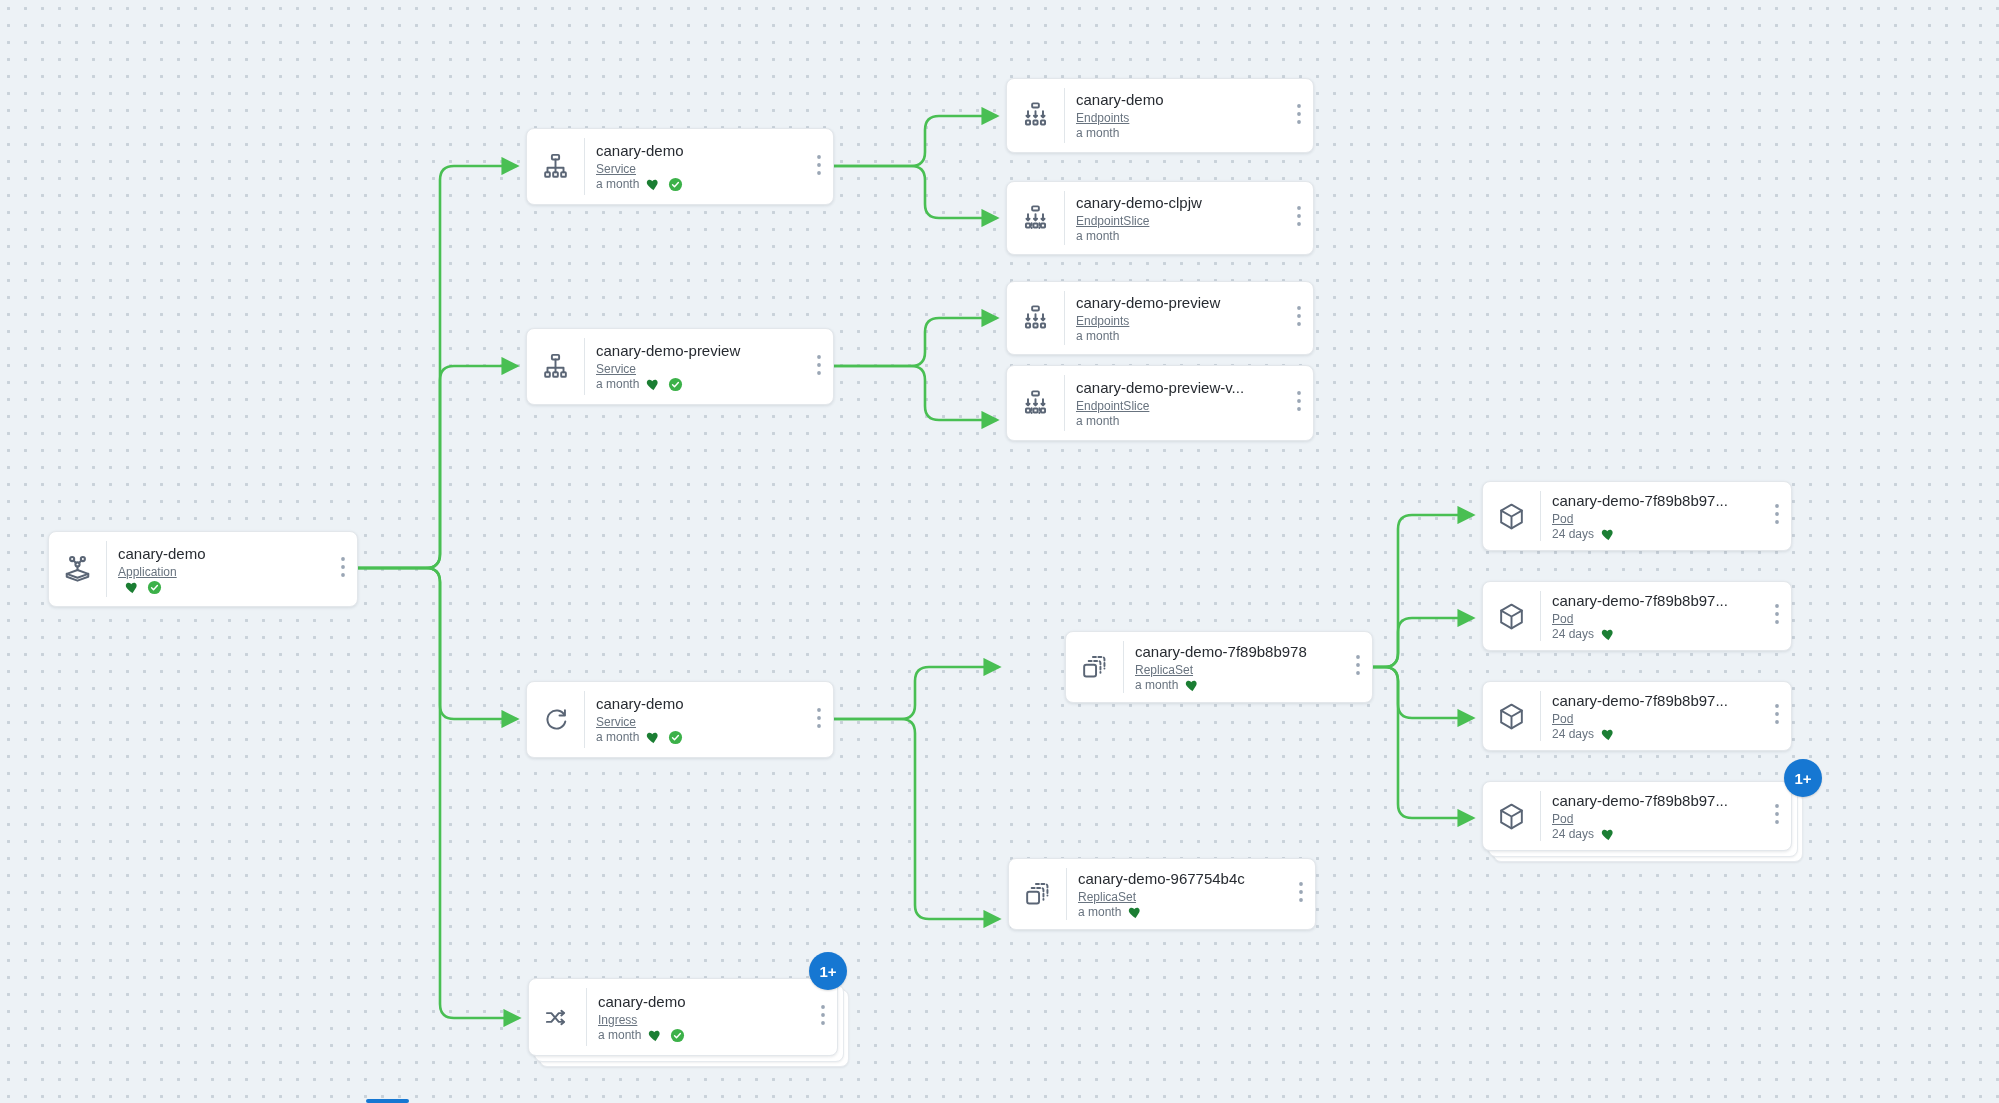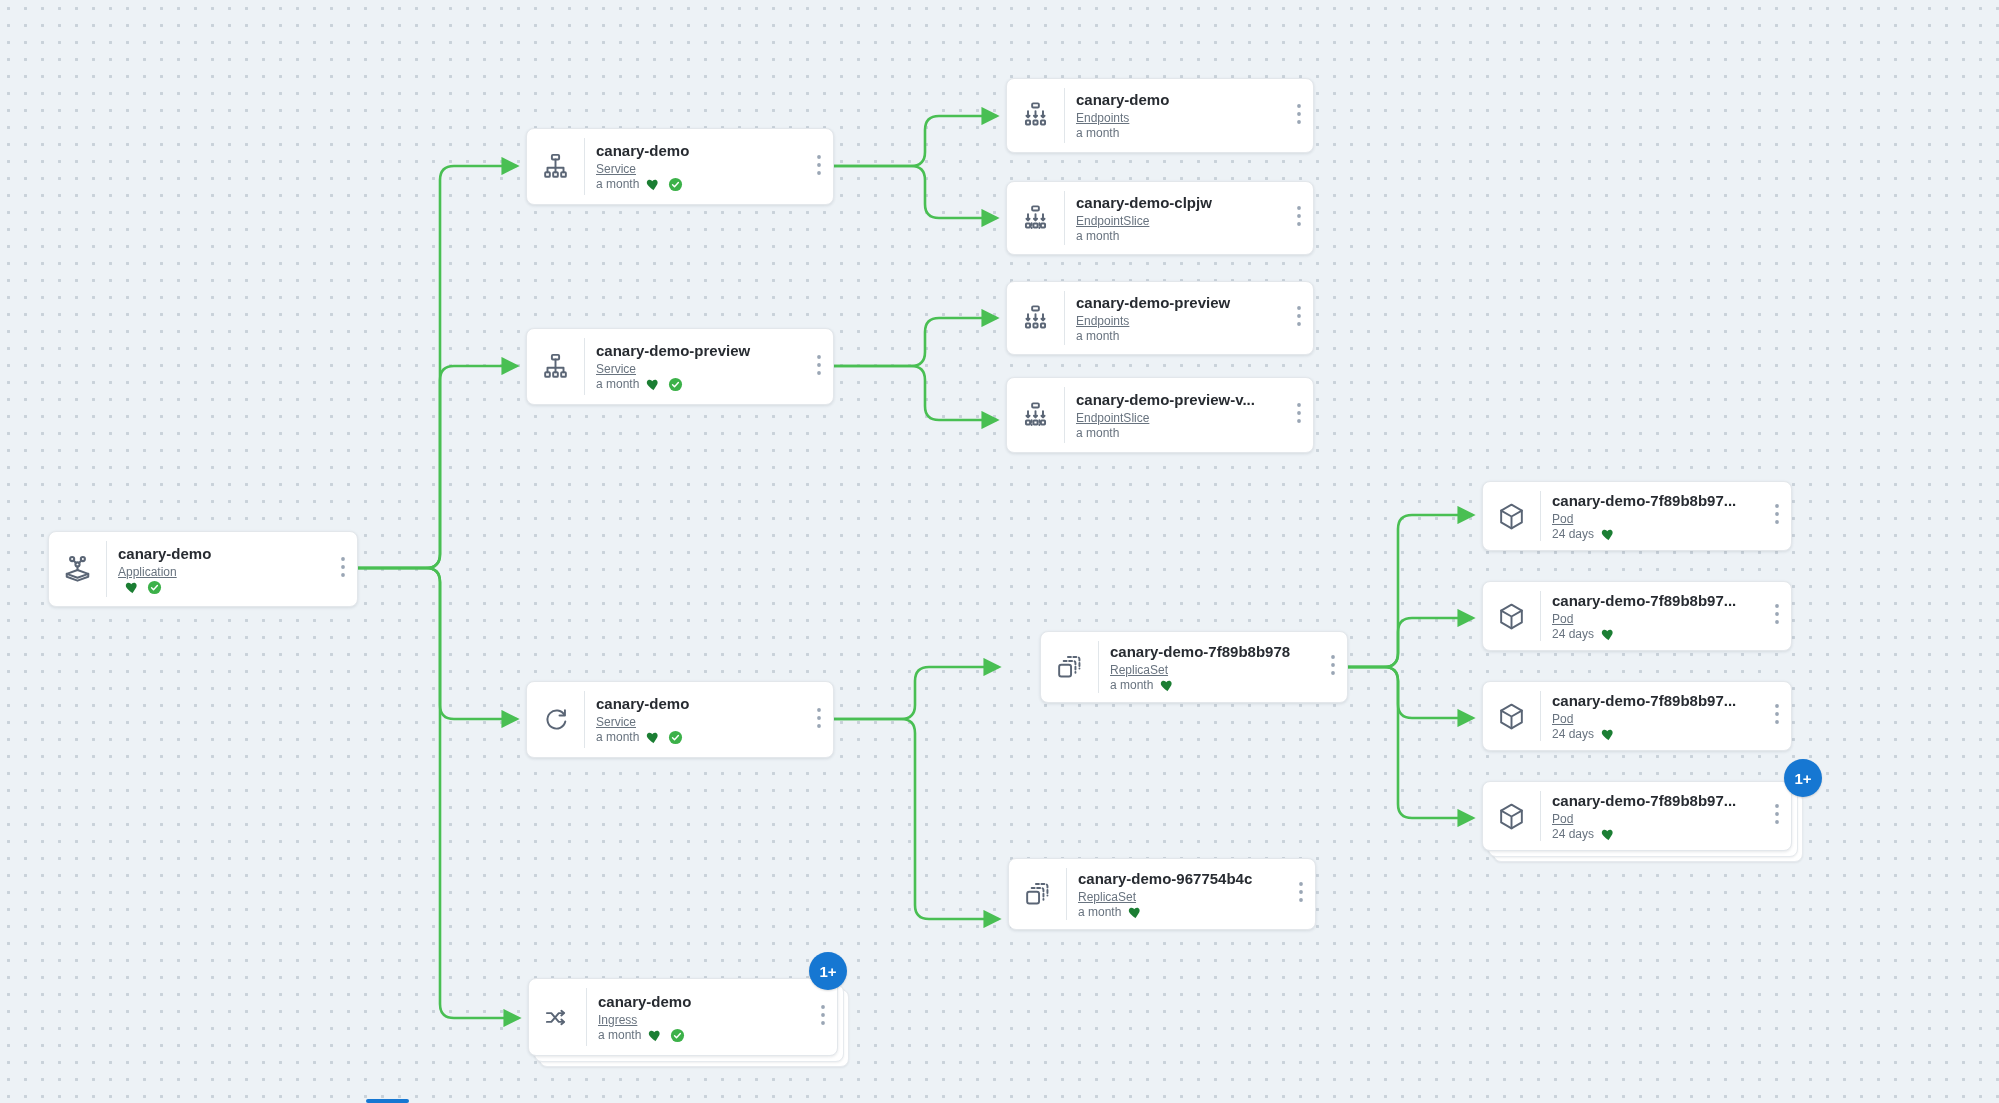--- a/index.html
+++ b/index.html
@@ -18,21 +18,21 @@
     box-shadow:0 1px 3px rgba(40,55,70,.12);box-sizing:border-box;
   }
   .stack{
     position:absolute;background:#fff;border:1px solid #e6eaee;border-radius:8px;
     z-index:2;box-sizing:border-box;box-shadow:0 1px 2px rgba(40,55,70,.08);
   }
   .icon-col{flex:0 0 57px;display:flex;align-items:center;justify-content:center;}
   .icon-col svg{display:block;}
   .vdivider{width:1px;align-self:stretch;margin:9px 0;background:#e1e6ea;}
   .nbody{flex:1;min-width:0;padding:7px 4px 7px 11px;}
-  .ntitle{font-size:15px;font-weight:700;color:#272b31;line-height:19px;white-space:nowrap;overflow:hidden;}
+  .ntitle{font-size:15px;font-weight:400;color:#272b31;line-height:19px;white-space:nowrap;overflow:hidden;}
   .nkind{font-size:12px;color:#68737f;line-height:15px;margin-top:2px;white-space:nowrap;text-decoration:underline;}
   .nmeta{display:flex;align-items:center;gap:7px;font-size:12px;color:#68737f;line-height:15px;min-height:15px;}
   .nmeta svg{display:block;}
   .kebab{flex:0 0 28px;display:flex;align-items:center;justify-content:center;align-self:stretch;cursor:pointer;}
   .badge{
     position:absolute;width:38px;height:38px;border-radius:50%;
     color:#fff;font-weight:700;font-size:15px;
     display:flex;align-items:center;justify-content:center;z-index:4;cursor:pointer;
     box-shadow:0 1px 2px rgba(0,0,0,.15);
   }
@@ -267,21 +267,21 @@
       <div class="kebab">
         <span><svg viewBox="0 0 6 22" width="6" height="22">
             <g fill="#9aa6b5">
               <circle cx="3" cy="3" r="1.9"></circle>
               <circle cx="3" cy="11" r="1.9"></circle>
               <circle cx="3" cy="19" r="1.9"></circle>
             </g>
           </svg></span>
       </div>
     </div>
-    <div class="node" style="left: 1006px; top: 377px; width: 308px; height: 76px;">
+    <div class="node" style="left: 1006px; top: 365px; width: 308px; height: 76px;">
       <div class="icon-col">
         <svg viewBox="0 0 24 24" width="31" height="31" fill="none" stroke="#5a6575" stroke-width="1.5" stroke-linecap="round" stroke-linejoin="round">
     <rect x="9.4" y="2.6" width="5.2" height="3.2" rx="0.8"></rect>
     <path d="M6.2 8.6 V13.4 M5 12.2 L6.2 13.5 L7.4 12.2"></path>
     <path d="M12 8.6 V13.4 M10.8 12.2 L12 13.5 L13.2 12.2"></path>
     <path d="M17.8 8.6 V13.4 M16.6 12.2 L17.8 13.5 L19 12.2"></path>
     <path d="M9 15.6 V19.4 M15 15.6 V19.4" stroke-dasharray="1.5 1.7"></path>
     <rect x="4.6" y="15.8" width="3.2" height="3.2" rx="0.6"></rect>
     <rect x="10.4" y="15.8" width="3.2" height="3.2" rx="0.6"></rect>
     <rect x="16.2" y="15.8" width="3.2" height="3.2" rx="0.6"></rect>
@@ -334,21 +334,21 @@
       <div class="kebab">
         <span><svg viewBox="0 0 6 22" width="6" height="22">
             <g fill="#9aa6b5">
               <circle cx="3" cy="3" r="1.9"></circle>
               <circle cx="3" cy="11" r="1.9"></circle>
               <circle cx="3" cy="19" r="1.9"></circle>
             </g>
           </svg></span>
       </div>
     </div>
-    <div class="node" style="left: 1040px; top: 631px; width: 308px; height: 72px;">
+    <div class="node" style="left: 1065px; top: 631px; width: 308px; height: 72px;">
       <div class="icon-col">
         <svg viewBox="0 0 24 24" width="31" height="31" fill="none" stroke="#5a6575" stroke-width="1.5" stroke-linecap="round" stroke-linejoin="round">
     <path d="M10.8 3.9 h7.3 a1.6 1.6 0 0 1 1.6 1.6 v7.3" stroke-dasharray="2.3 1.9"></path>
     <path d="M7.5 6.9 h7.5 a1.6 1.6 0 0 1 1.6 1.6 v7.5" stroke-dasharray="2.3 1.9"></path>
     <rect x="4" y="9.8" width="9.2" height="9.2" rx="1.6"></rect>
         </svg>
       </div>
       <div class="vdivider"></div>
       <div class="nbody">
         <div class="ntitle">canary-demo-7f89b8b978</div>

